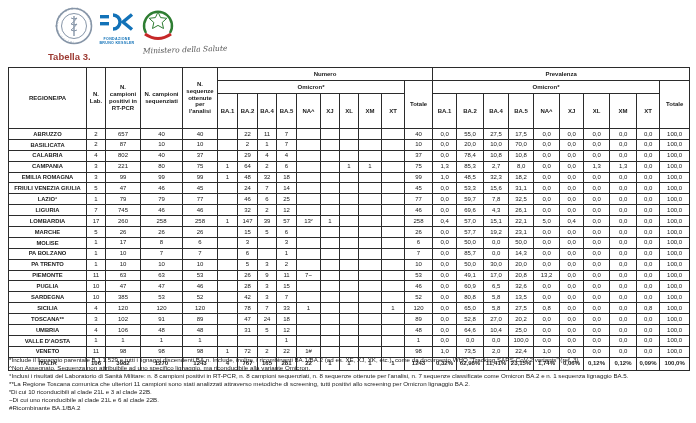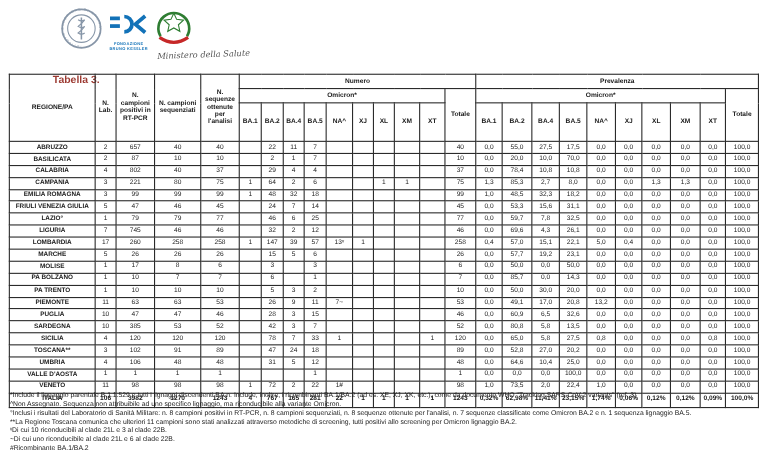--- a/index.html
+++ b/index.html
@@ -12,21 +12,21 @@
   .iss-logo{position:absolute;left:55px;top:6px;}
   .fbk-logo{position:absolute;left:99px;top:11px;text-align:center;}
   .fbk-text{font-size:3.6px;line-height:1.15;color:#1272b8;font-weight:bold;letter-spacing:.3px;}
   .min-emblem{position:absolute;left:140px;top:5px;}
   .min-script{
     position:absolute;left:143px;top:45px;width:90px;
     font-family:"DejaVu Serif",serif;font-style:italic;font-size:7.5px;color:#555;
     transform:rotate(-2deg);
   }
   
-  .tab-title{position:absolute;left:48px;top:67px;font-size:9.5px;font-weight:bold;color:#9c3a32;}
+  .tab-title{position:absolute;left:48px;top:51px;font-size:9.5px;font-weight:bold;color:#9c3a32;}
   
   table.main{
     position:absolute;left:8px;top:67px;width:681px;
     border-collapse:collapse;table-layout:fixed;
     border:1.5px solid #000;
   }
   table.main th,table.main td{
     border:0.8px solid #2b2b2b;padding:0 1px;text-align:center;vertical-align:middle;
     font-size:6px;line-height:1.15;overflow:hidden;
   }

